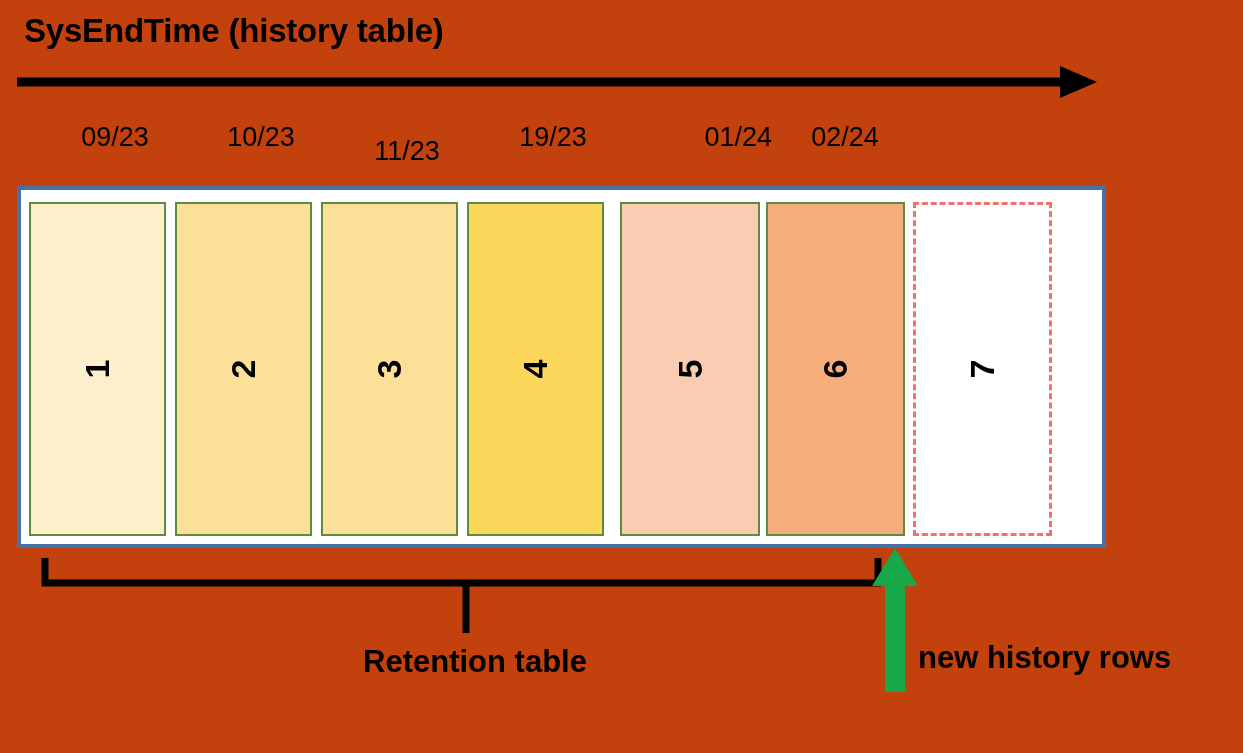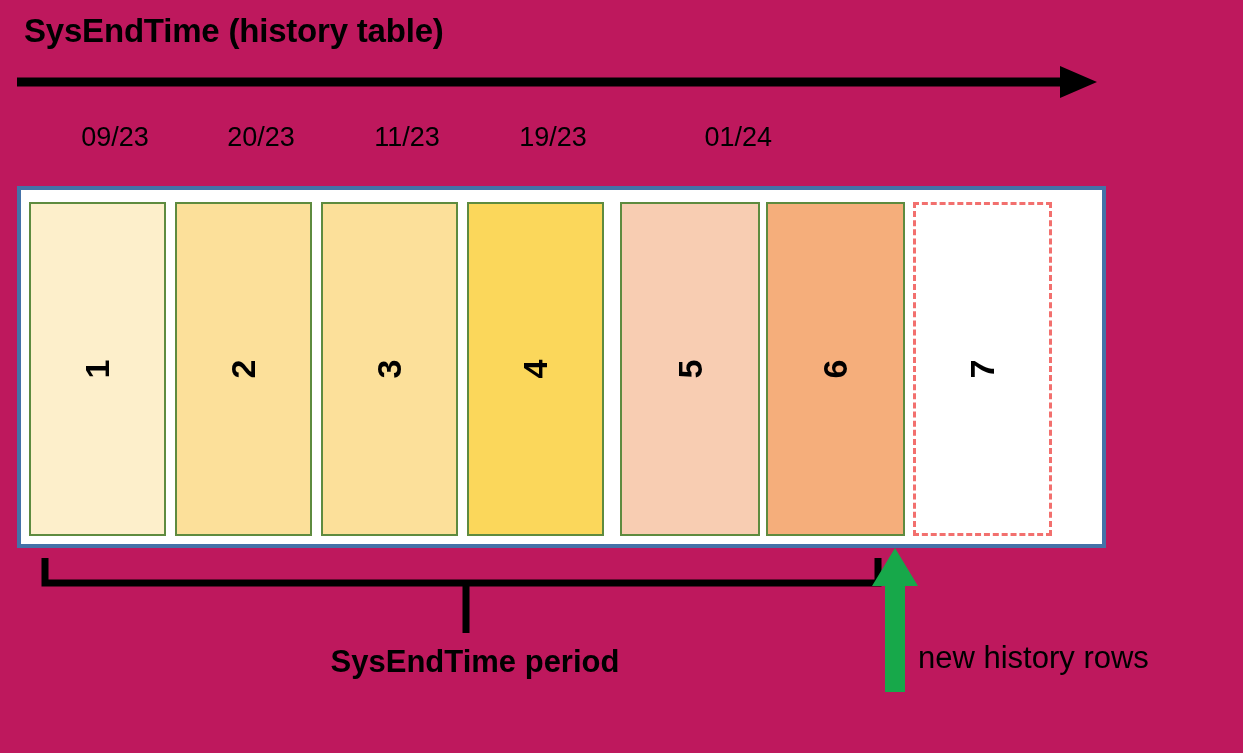--- a/index.html
+++ b/index.html
@@ -8,21 +8,21 @@
     background: #ffffff;
   }
   body {
     font-family: "Liberation Sans", sans-serif;
     -webkit-font-smoothing: antialiased;
   }
   #canvas {
     position: relative;
     width: 1243px;
     height: 753px;
-    background: #be185d;
+    background: #c2410c;
     overflow: hidden;
   }
 
   
   #title {
     position: absolute;
     left: 24px;
     top: 12px;
     font-size: 33px;
     font-weight: bold;
@@ -136,43 +136,44 @@
     width: 80px;
     height: 160px;
   }
 
   
   #new-rows-label {
     position: absolute;
     left: 918px;
     top: 640px;
     font-size: 31px;
-    font-weight: normal;
+    font-weight: bold;
     color: #000000;
     white-space: nowrap;
   }
 </style>
 </head>
 <body>
 
 <div id="canvas">
 
   <div id="title">SysEndTime (history table)</div>
 
   <svg id="timeline" viewBox="0 0 1243 48">
     <line x1="17" y1="22" x2="1070" y2="22" stroke="#000000" stroke-width="9"></line>
     <polygon points="1060,6 1097,22 1060,38" fill="#000000"></polygon>
   </svg>
 
   <div id="months">
     <div class="month-label" style="left:25px;">09/23</div>
-    <div class="month-label" style="left:171px;">20/23</div>
-    <div class="month-label" style="left:317px;">11/23</div>
+    <div class="month-label" style="left:171px;">10/23</div>
+    <div class="month-label" style="left:317px;margin-top:14px;">11/23</div>
     <div class="month-label" style="left:463px;">19/23</div>
     <div class="month-label" style="left:609px;text-align:right;">01/24</div>
+    <div class="month-label" style="left:755px;">02/24</div>
   </div>
 
   <div id="container-frame"></div>
 
   <div class="month-box" style="left:29px;  background:#FDEFCB;">
     <div class="box-number">
         <span>1</span>
       </div>
   </div>
   <div class="month-box" style="left:175px; background:#FCE09A;">
@@ -205,21 +206,21 @@
         <span>7</span>
       </div>
   </div>
 
   <svg id="bracket" viewBox="0 0 1243 110">
     <path d="M45,10 L45,35 L878,35 L878,10" fill="none" stroke="#000000" stroke-width="7"></path>
     <line x1="466" y1="35" x2="466" y2="85" stroke="#000000" stroke-width="7"></line>
   </svg>
 
   <div id="retention-caption">
-    <div>SysEndTime period</div>
+    <div>Retention table</div>
   </div>
 
   <svg id="green-arrow" viewBox="0 0 80 160">
     <polygon points="35,8 58,46 45,46 45,152 25,152 25,46 12,46" fill="#17A84A"></polygon>
   </svg>
 
   <div id="new-rows-label">new history rows</div>
 
 </div>
 

